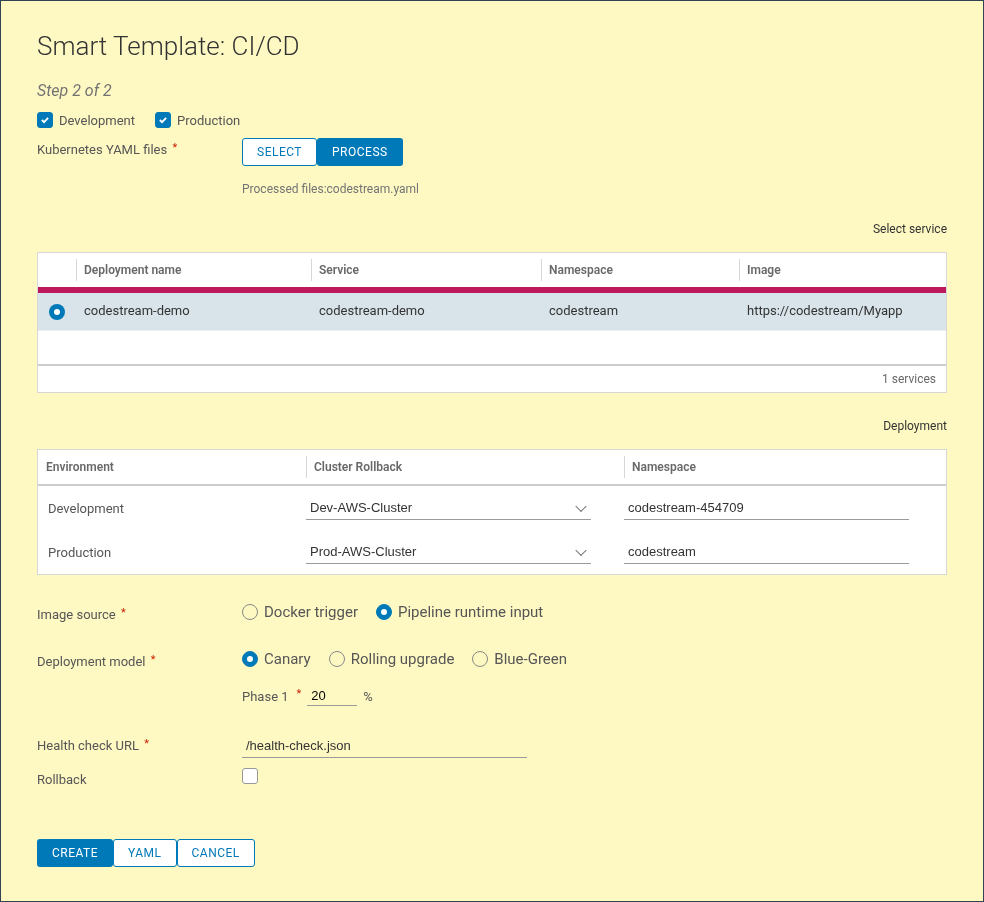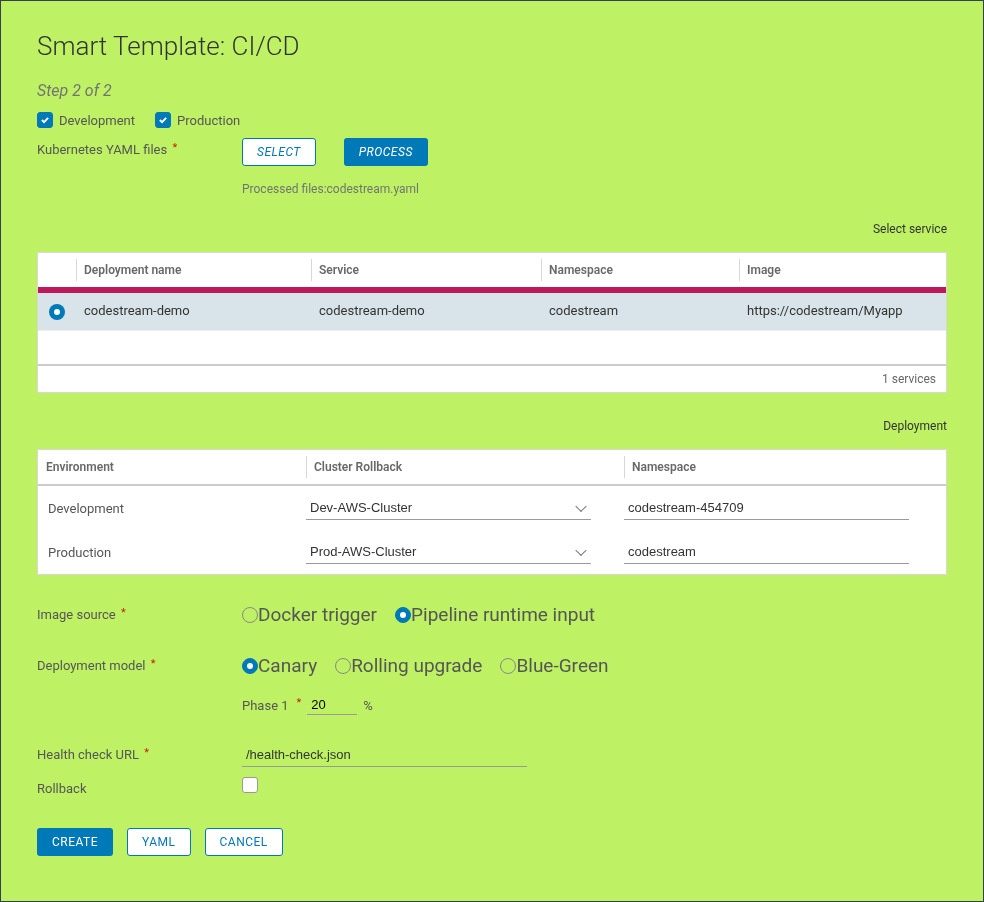--- a/index.html
+++ b/index.html
@@ -7,21 +7,21 @@
     font-family: -apple-system, BlinkMacSystemFont, "Segoe UI", Roboto, Arial, sans-serif;
     background: #fafafa;
     color: #565656;
     font-size: 13px;
   }
   .window {
     width: 984px;
     height: 902px;
     margin: 0 auto;
     border: 1px solid #314351;
-    background: #bef264;
+    background: #fef9c3;
     padding: 30px 36px 22px 36px;
   }
   h1 {
     font-size: 26px;
     font-weight: 300;
     color: #333;
     margin-bottom: 20px;
   }
   .step-indicator {
     font-size: 16px;
@@ -97,21 +97,21 @@
   }
   .btn-outline {
     border-color: #0079b8;
     color: #0079b8;
     background: #fff;
   }
   .btn-primary {
     background: #0079b8;
     color: #fff;
   }
-  .file-buttons { display: flex; gap: 28px; margin-bottom: 16px; font-style: italic; }
+  .file-buttons { display: flex; gap: 0; margin-bottom: 16px; }
   .processed-files {
     font-size: 12px;
     color: #737373;
     margin-top: 10px;
   }
   .section-title {
     font-size: 12px;
     font-weight: 400;
     color: #333;
     margin: 26px 0 16px 0;
@@ -234,22 +234,22 @@
     font-size: 13px;
     color: #333;
     outline: none;
   }
   .text-underline.full { width: 285px; }
   .section-spacer { height: 28px; }
   .radio-group { display: flex; gap: 18px; align-items: center; }
   .radio {
     display: inline-flex;
     align-items: center;
-    gap: 0;
-    font-size: 19px;
+    gap: 6px;
+    font-size: 15px;
     cursor: pointer;
   }
   .radio-circle {
     width: 16px; height: 16px;
     border: 1px solid #898989;
     border-radius: 50%;
     display: inline-flex;
     align-items: center;
     justify-content: center;
   }
@@ -273,23 +273,22 @@
   .phase-input {
     width: 50px;
     border: none;
     border-bottom: 1px solid #9a9a9a;
     background: transparent;
     padding: 2px 4px;
     font-size: 13px;
     outline: none;
   }
   .actions {
-    margin-top: 32px;
-    display: flex;
-    gap: 14px;
+    margin-top: 52px;
+    display: flex;
   }
 </style>
 </head>
 <body>
 
 <div class="window">
 
   <h1>Smart Template: CI/CD</h1>
 
   <div class="step-indicator">Step 2 of 2</div>

